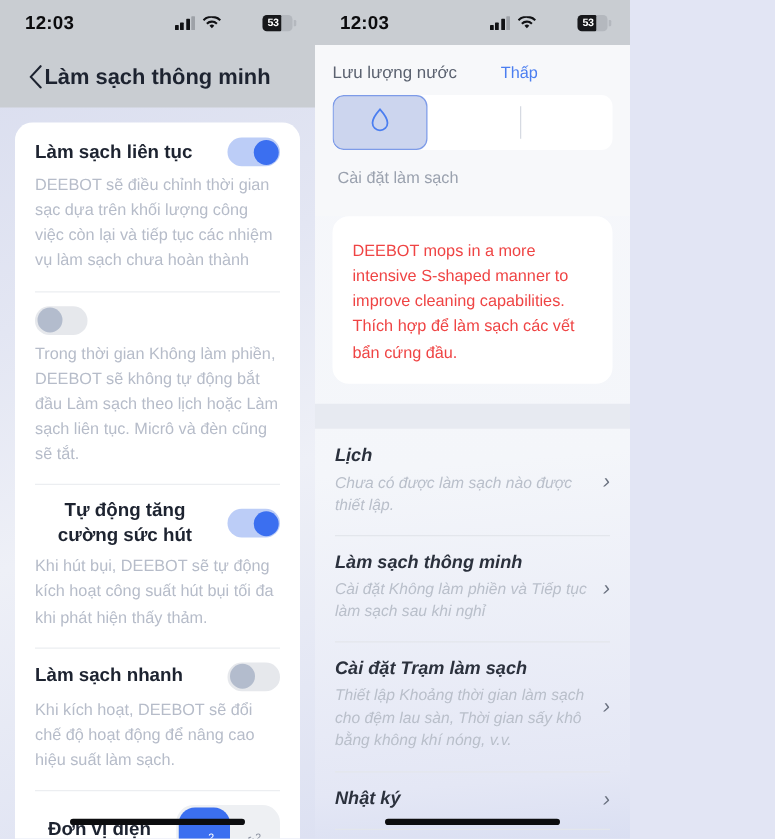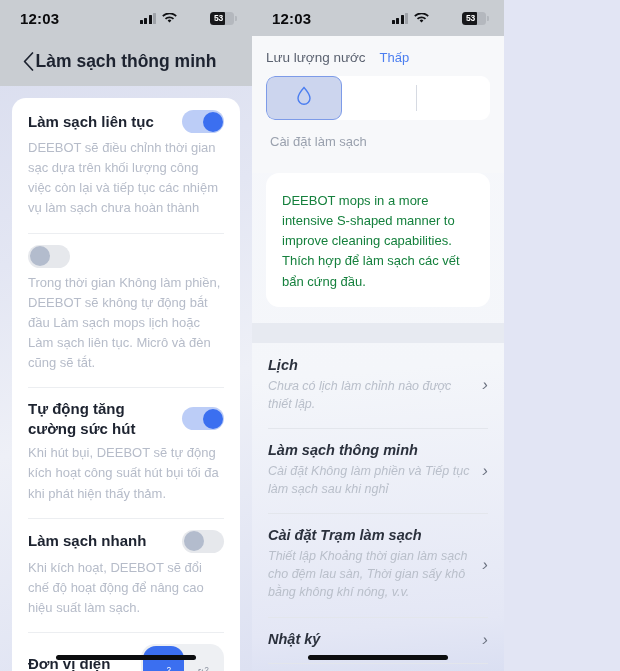--- a/index.html
+++ b/index.html
@@ -63,21 +63,21 @@
 
   .card {
     background: #fff; border-radius: 14px; overflow: hidden;
     margin-bottom: 13px;
   }
   .row { padding: 12px 16px 14px; position: relative; }
   .row + .row::before {
     content:""; position:absolute; top:0; left:16px; right:16px;
     height:1px; background:#eceef1;
   }
-  .row-head { display:flex; align-items:center; justify-content:space-between; gap:10px; }
+  .row-head { display:flex; align-items:center; justify-content:space-between; gap:10px;text-align:center; }
   .row-title { font-size: 15px; font-weight: bold; color:#1d2330; line-height:1.3; }
   .row-desc { font-size: 13px; color:#b6bcc9; line-height:1.55; margin-top:5px;
     max-width: 250px; }
 
   
   .toggle { width: 42px; height: 23px; border-radius: 12px; position: relative;
     flex: 0 0 auto; cursor:pointer; }
   .toggle.on { background: #bccdf7; }
   .toggle.off { background: #e6e8ec; }
   .toggle .knob { position:absolute; top:1.5px; width:20px; height:20px;
@@ -91,37 +91,37 @@
   .seg div { font-size:12.5px; padding:19px 13px; border-radius:13px;
     color:#8d93a1; cursor:pointer; }
   .seg div.sel { background:#3b6ff0; color:#fff; font-weight:normal; }
   .sup { font-size: 8.5px; vertical-align: super; }
 
   
   .right { background: linear-gradient(175deg,#f7f8fb 0%,#f4f6fa 55%,#e4e7f5 92%,#dadff2 100%); }
   .right .statusbar { background: #c9cdd2; }
 
   .r-top { background: #f7f8fa; padding: 14px 14px 16px; }
-  .wf-head { display:flex; align-items:baseline; gap:0; margin-bottom: 11px; }
+  .wf-head { display:flex; align-items:baseline; gap:21px; margin-bottom: 11px; }
   .wf-label { font-size:13.5px; color:#5b6270; }
   .wf-value { font-size:13px; color:#4b7ef0;margin-left:14px; }
   .wf-seg { display:flex; height:44px; border-radius:9px; background:#fff;
     overflow:hidden; }
   .wf-seg .opt { flex:1; display:flex; align-items:center; justify-content:center;
     position:relative; cursor:pointer; }
   .wf-seg .opt.sel { background:#ccd5ee; border:1.5px solid #7d9be8;
     border-radius:9px; }
   .wf-seg .opt.div::before { content:""; position:absolute; left:0; top:9px;
     bottom:9px; width:1px; background:#d6dae2; }
   .section-label { font-size:13px; color:#9aa1ae; margin: 14px 0 8px 4px; }
 
   .r-card { background:#fff; border-radius:13px; padding: 13px 16px 15px;
     margin: 0 14px; }
   .r-card .row-title { color:#2b313d; font-weight:bold; font-size:15px; }
-  .r-card .row-desc { color:#15803d; max-width: 256px; }
+  .r-card .row-desc { color:#ef4444; max-width: 256px; }
 
   .gap-band { height: 20px; background:#e7eaf1; margin-top: 16px; }
 
   .list { background: transparent; padding: 0 14px; }
   .list-item { display:flex; align-items:center; gap:12px; padding: 14px 2px 15px;
     position:relative; cursor:pointer;font-style:italic; }
   .list-item + .list-item::before { content:""; position:absolute; top:0;
     left:2px; right:2px; height:1px; background:#e3e6ec; }
   .li-main { flex:1; min-width:0; }
   .li-title { font-size:14.5px; font-weight:bold; color:#2b313d; }
@@ -186,21 +186,21 @@
           </div>
           <div class="row-desc">DEEBOT sẽ điều chỉnh thời gian sạc dựa trên khối lượng công việc còn lại và tiếp tục các nhiệm vụ làm sạch chưa hoàn thành</div>
         </div>
 
         <div class="row">
           <div class="row-head">
             <div class="toggle off">
                 <span class="knob"></span>
               </div>
           </div>
-          <div class="row-desc">Trong thời gian Không làm phiền, DEEBOT sẽ không tự động bắt đầu Làm sạch mops lịch hoặc Làm sạch liên tục. Micrô và đèn cũng sẽ tắt.</div>
+          <div class="row-desc">Trong thời gian Không làm phiền, DEEBOT sẽ không tự động bắt đầu Làm sạch theo lịch hoặc Làm sạch liên tục. Micrô và đèn cũng sẽ tắt.</div>
         </div>
 
         <div class="row">
           <div class="row-head">
             <div class="row-title">Tự động tăng cường sức hút</div>
             <div class="toggle on">
                 <span class="knob"></span>
               </div>
           </div>
           <div class="row-desc">Khi hút bụi, DEEBOT sẽ tự động kích hoạt công suất hút bụi tối đa khi phát hiện thấy thảm.</div>
@@ -290,21 +290,21 @@
       <div class="row-desc">DEEBOT mops in a more intensive S-shaped manner to improve cleaning capabilities. Thích hợp để làm sạch các vết bẩn cứng đầu.</div>
     </div>
 
     <div class="gap-band"></div>
 
     <div class="list">
 
       <div class="list-item">
         <div class="li-main">
           <div class="li-title">Lịch</div>
-          <div class="li-desc">Chưa có lịch làm chỉnh nào được thiết lập.</div>
+          <div class="li-desc">Chưa có được làm sạch nào được thiết lập.</div>
         </div>
         <span class="chev">›</span>
       </div>
 
       <div class="list-item">
         <div class="li-main">
           <div class="li-title">Làm sạch thông minh</div>
           <div class="li-desc">Cài đặt Không làm phiền và Tiếp tục làm sạch sau khi nghỉ</div>
         </div>
         <span class="chev">›</span>

